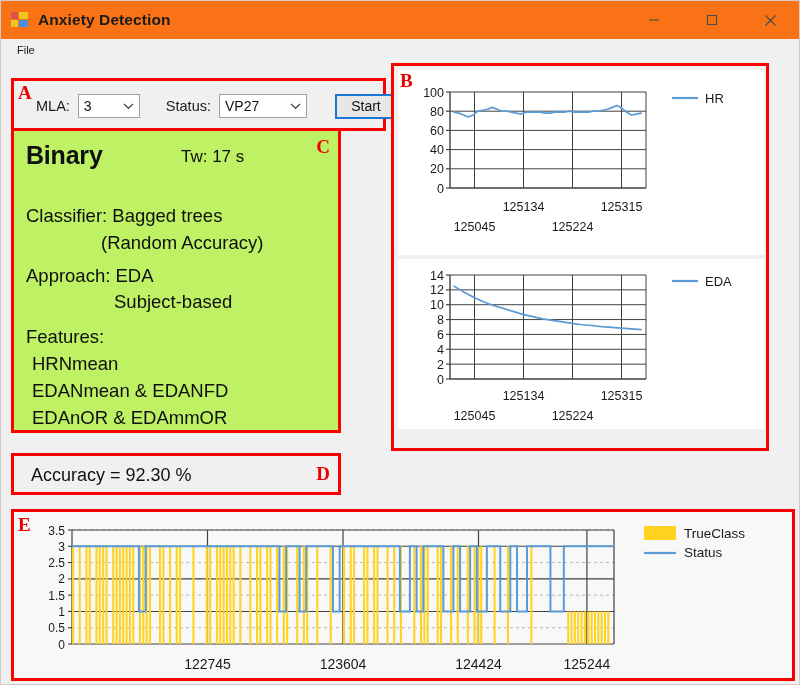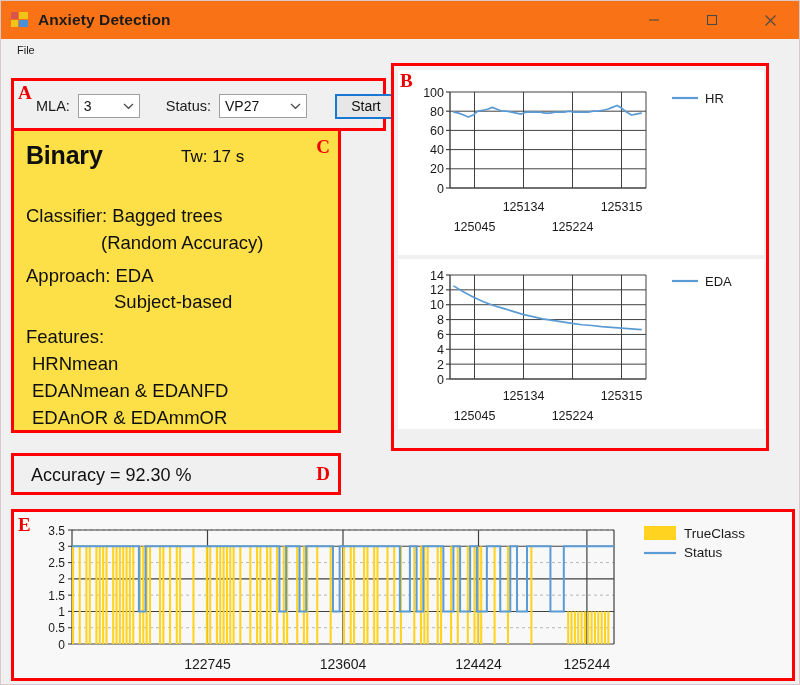--- a/index.html
+++ b/index.html
@@ -105,21 +105,21 @@
     margin-left: 28px;
     width: 62px; height: 25px;
     border: 2px solid #1878d4;
     background: #e7e7e7;
     font-size: 14px; color: #111;
     display: flex; align-items: center; justify-content: center;
     box-sizing: border-box;
   }
 
   
-  #panelC { left: 10px; top: 127px; width: 330px; height: 305px; background: #fde047; }
+  #panelC { left: 10px; top: 127px; width: 330px; height: 305px; background: #bef264; }
   #panelC .inner {
     position: absolute; left: 12px; top: 8px; right: 8px; bottom: 4px;
     color: #0f0f0f;
   }
   .c-head { position: relative; height: 38px; }
   .c-binary {
     position: absolute; left: 0; top: 2px;
     font-size: 25px; font-weight: bold; letter-spacing: -0.2px;
   }
   .c-tw {

